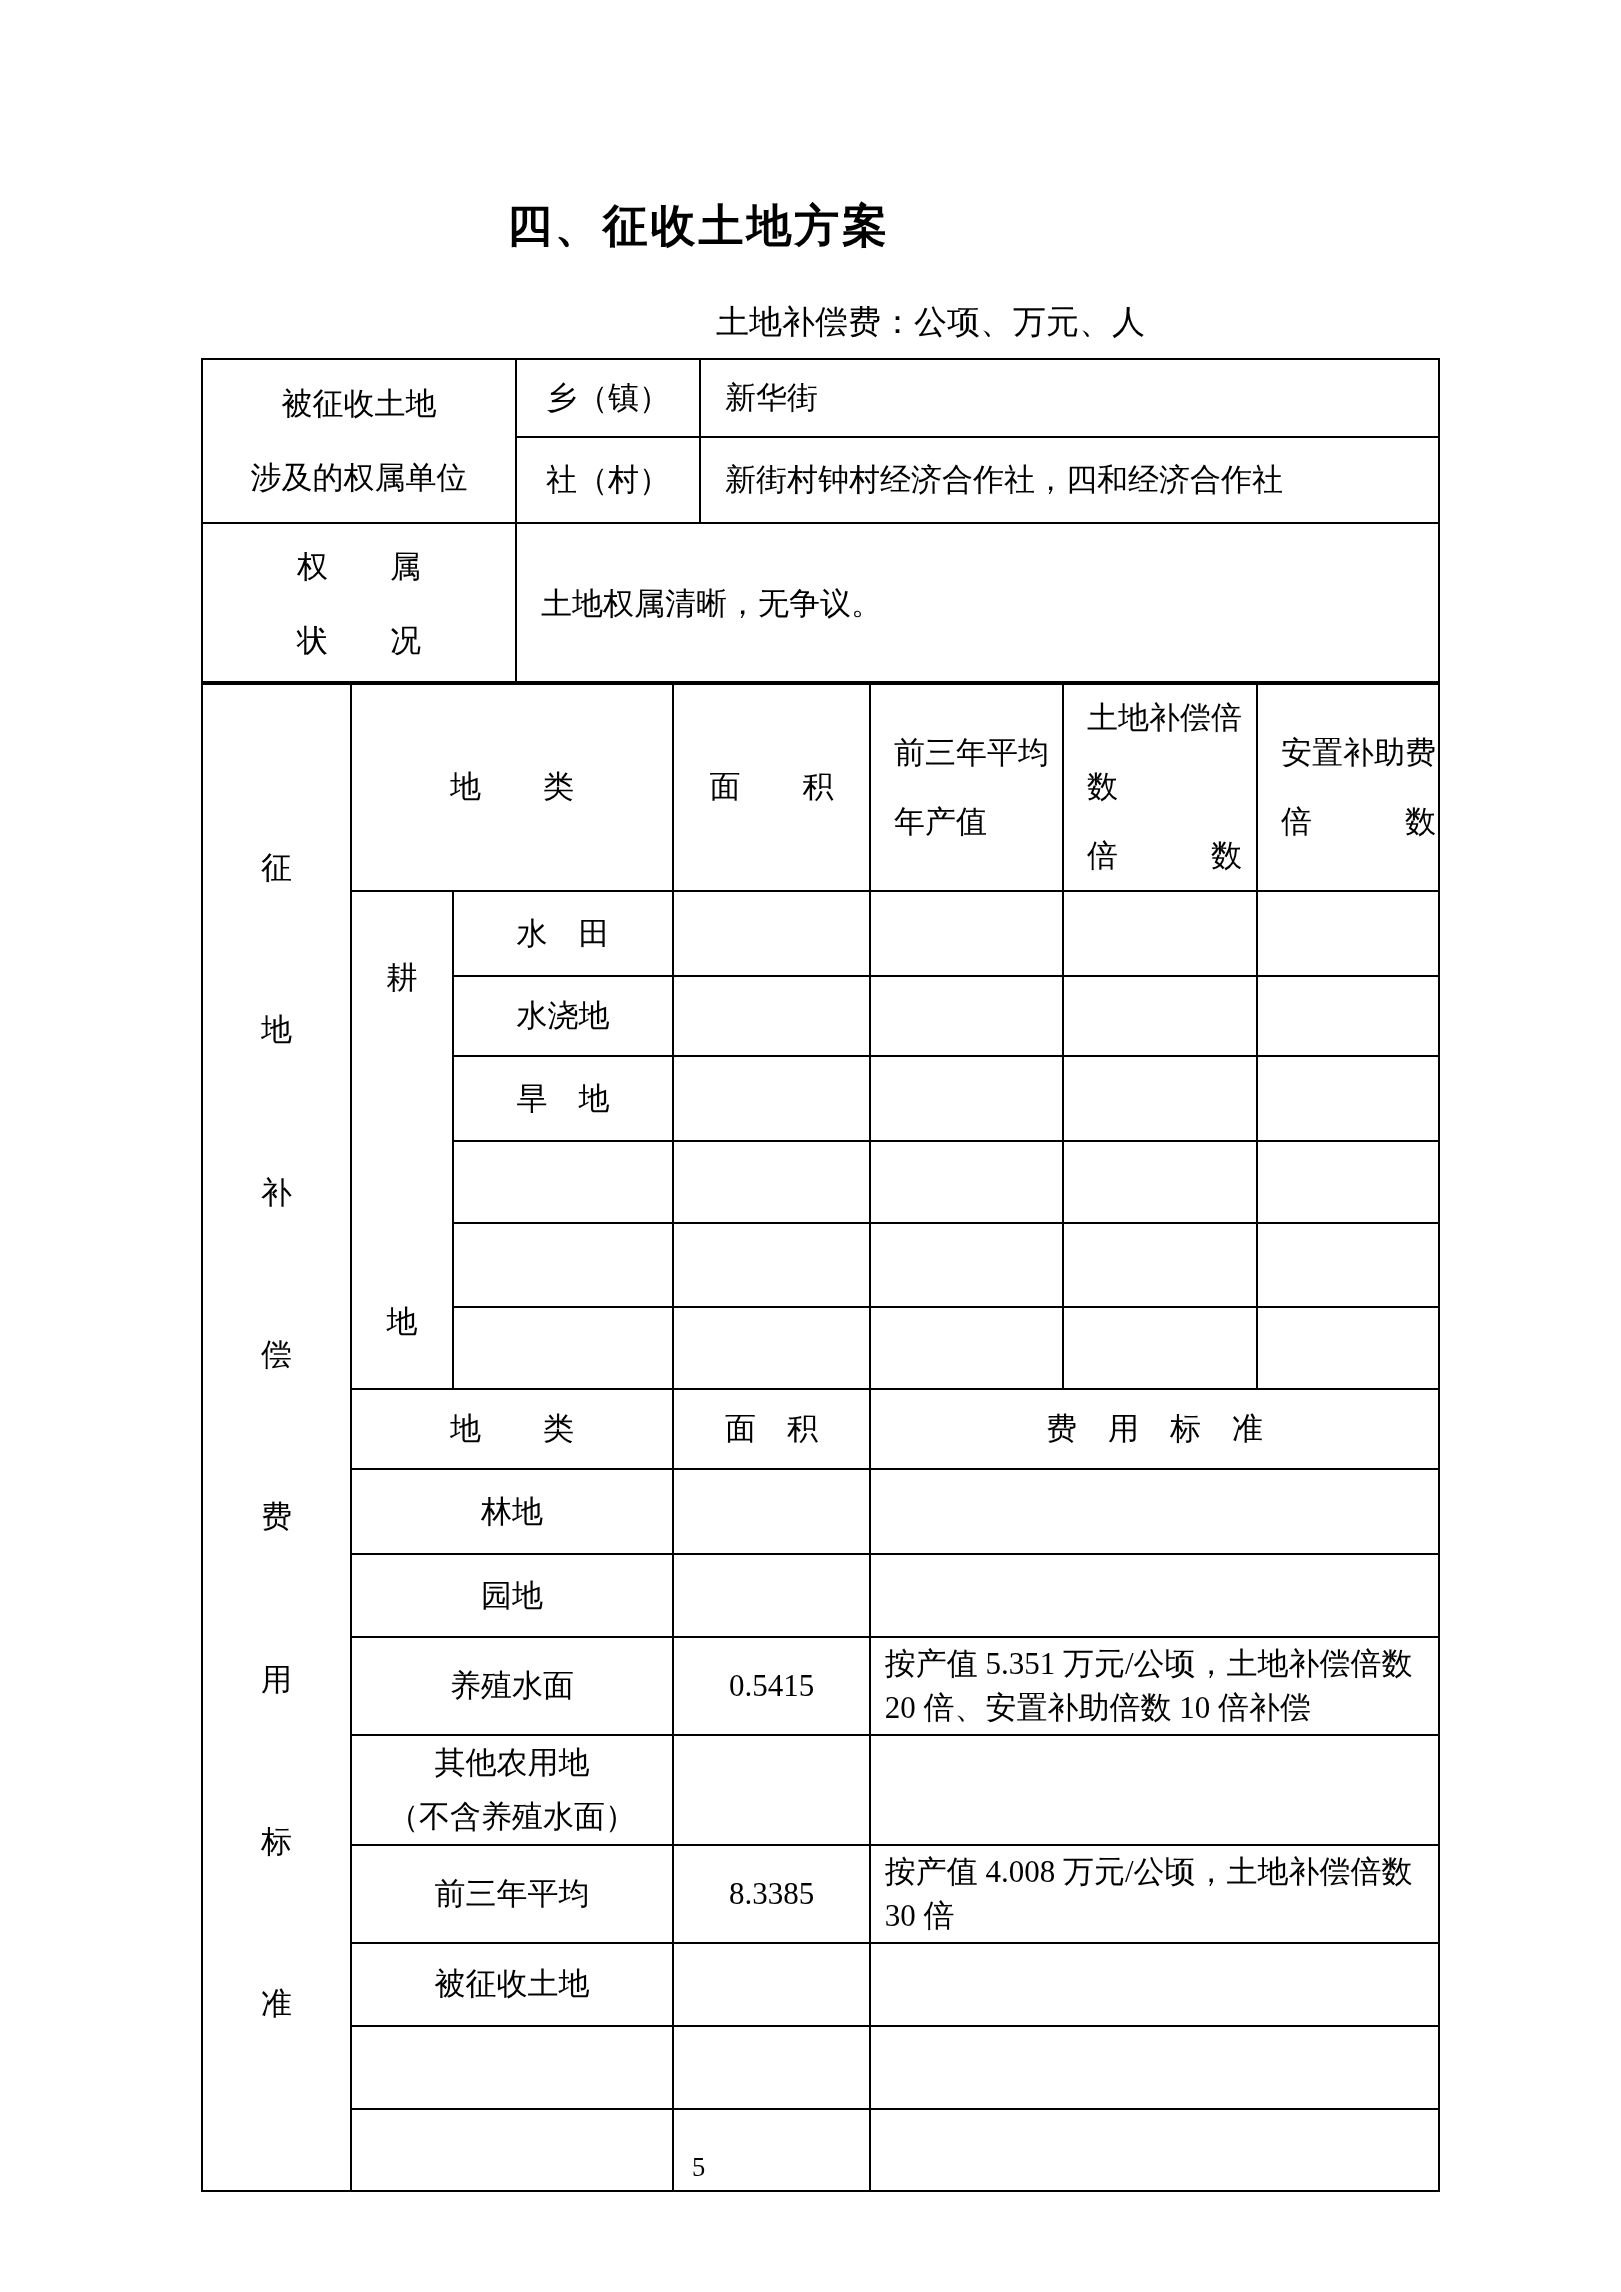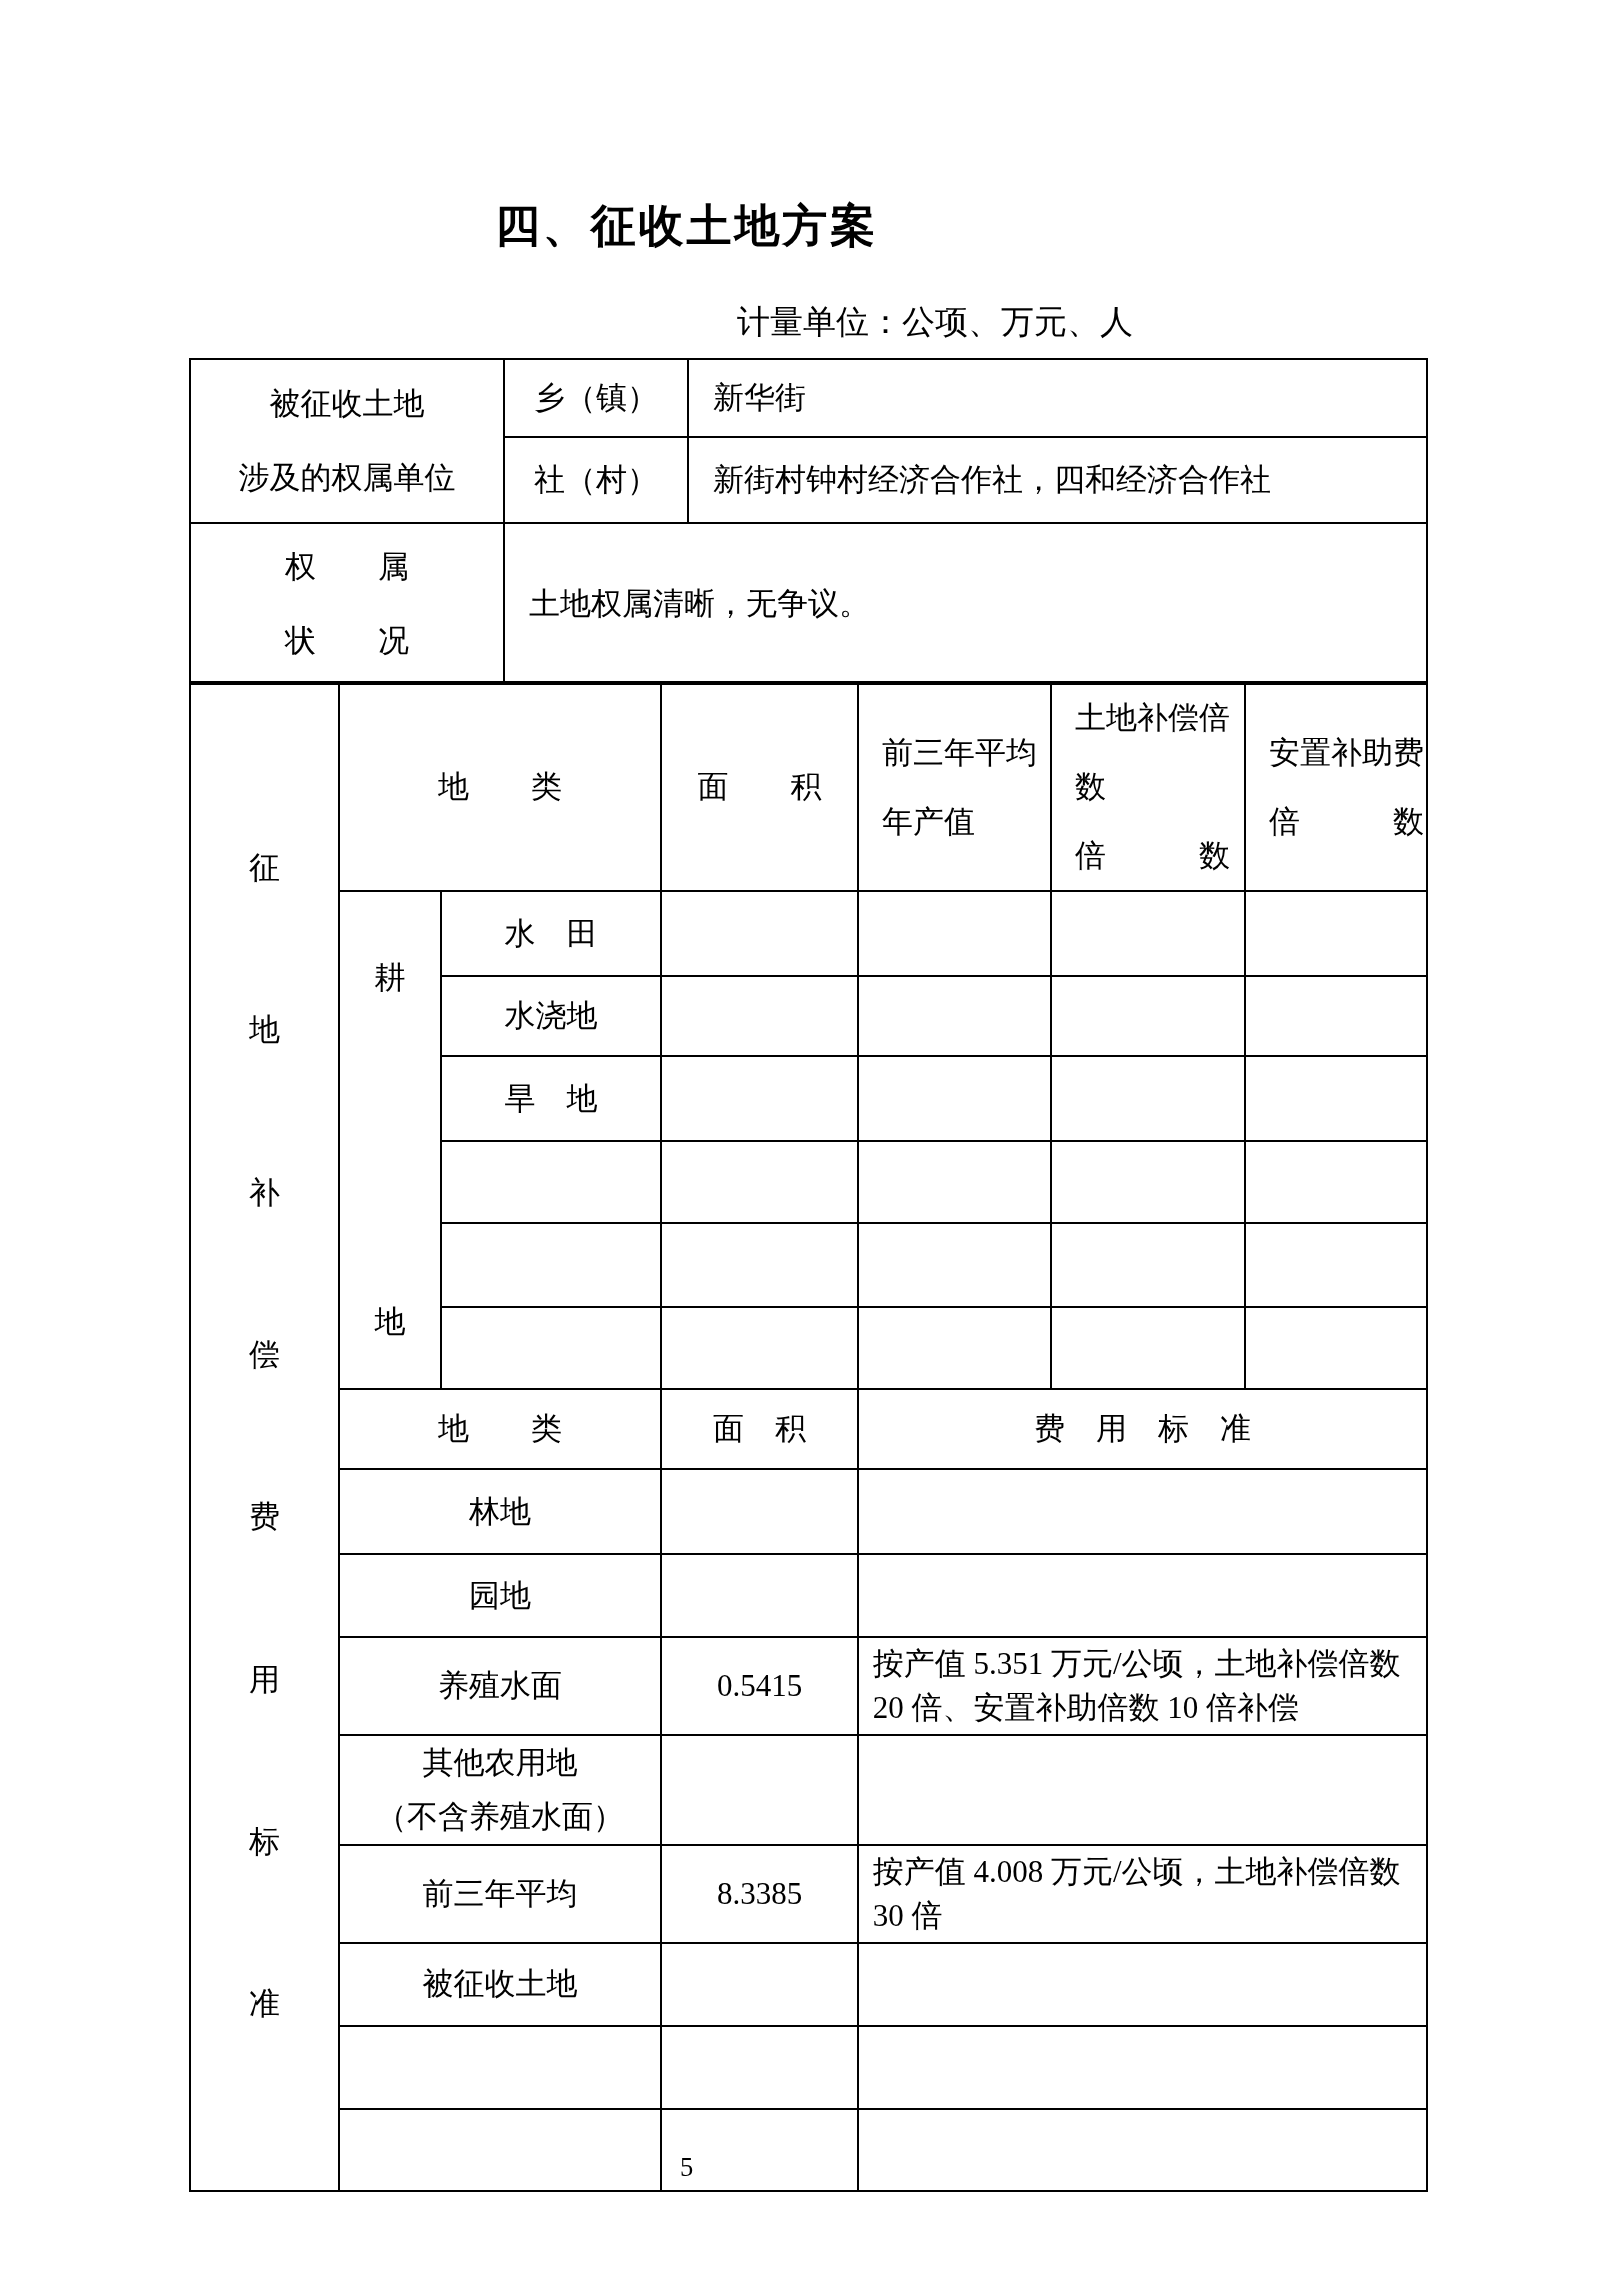--- a/index.html
+++ b/index.html
@@ -2,21 +2,21 @@
 <html><head>
 <meta charset="utf-8">
 <style>
   html,body{margin:0;padding:0;}
   body{
     width:1621px;height:2293px;background:#ffffff;
     font-family:"Liberation Serif","DejaVu Serif",serif;
     color:#000;
   }
   .page{position:relative;width:1621px;height:2293px;background:#fff;overflow:hidden;}
-  .doc{position:absolute;left:189px;top:0;width:995px;height:2293px;}
+  .doc{position:absolute;left:201px;top:0;width:995px;height:2293px;}
   .title{
     position:absolute;top:196px;left:0;width:100%;
     text-align:center;font-size:45px;font-weight:bold;letter-spacing:2.9px;
     font-family:"Liberation Sans","DejaVu Sans",sans-serif;
   }
   .unit-note{
     position:absolute;top:300px;left:0;width:100%;box-sizing:border-box;
     text-align:right;padding-right:51px;font-size:33px;
   }
   table{border-collapse:collapse;table-layout:fixed;}
@@ -44,21 +44,21 @@
     position:absolute;top:2152px;left:0;width:100%;text-align:center;font-size:26.5px;
   }
 </style>
 </head>
 <body>
 
 <div class="page">
   <div class="doc">
 
     <div class="title">四、征收土地方案</div>
-    <div class="unit-note">计量单位：公项、万元、人</div>
+    <div class="unit-note">土地补偿费：公项、万元、人</div>
 
     <table class="t-info">
       <colgroup>
           <col style="width:314px">
           <col style="width:184px">
           <col style="width:739px">
         </colgroup>
       <tbody>
           <tr style="height:78px">
         <td rowspan="2" class="lh2">

